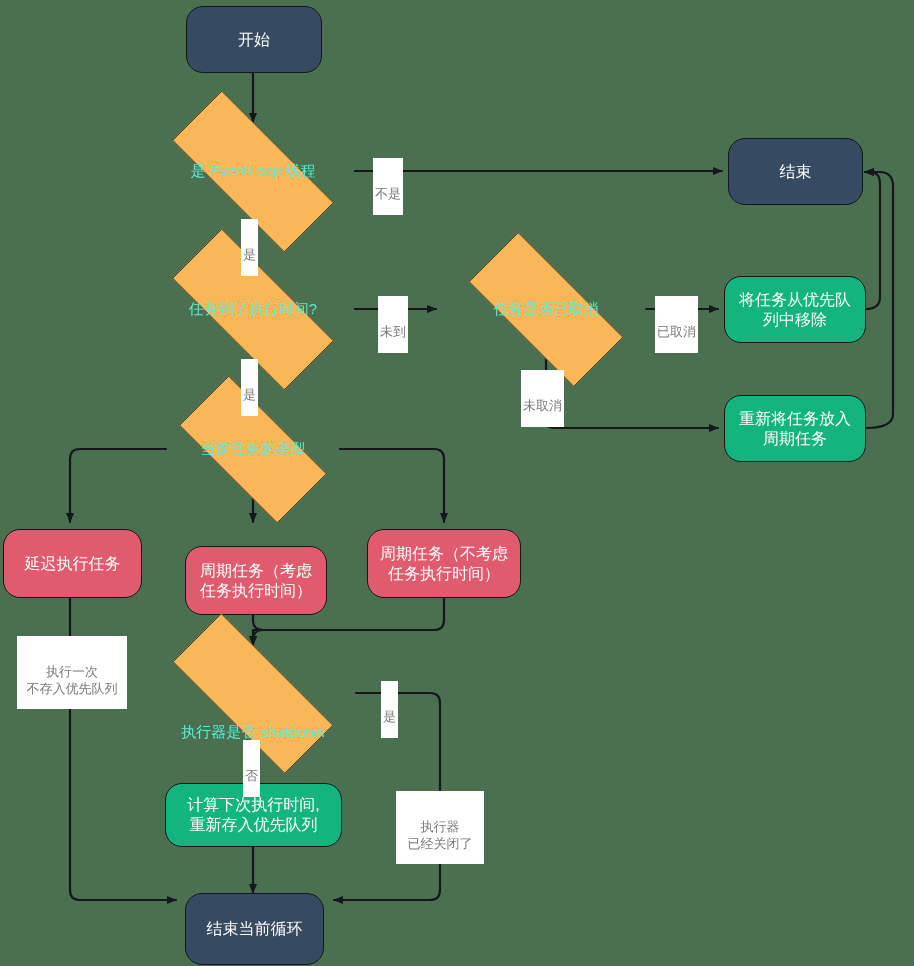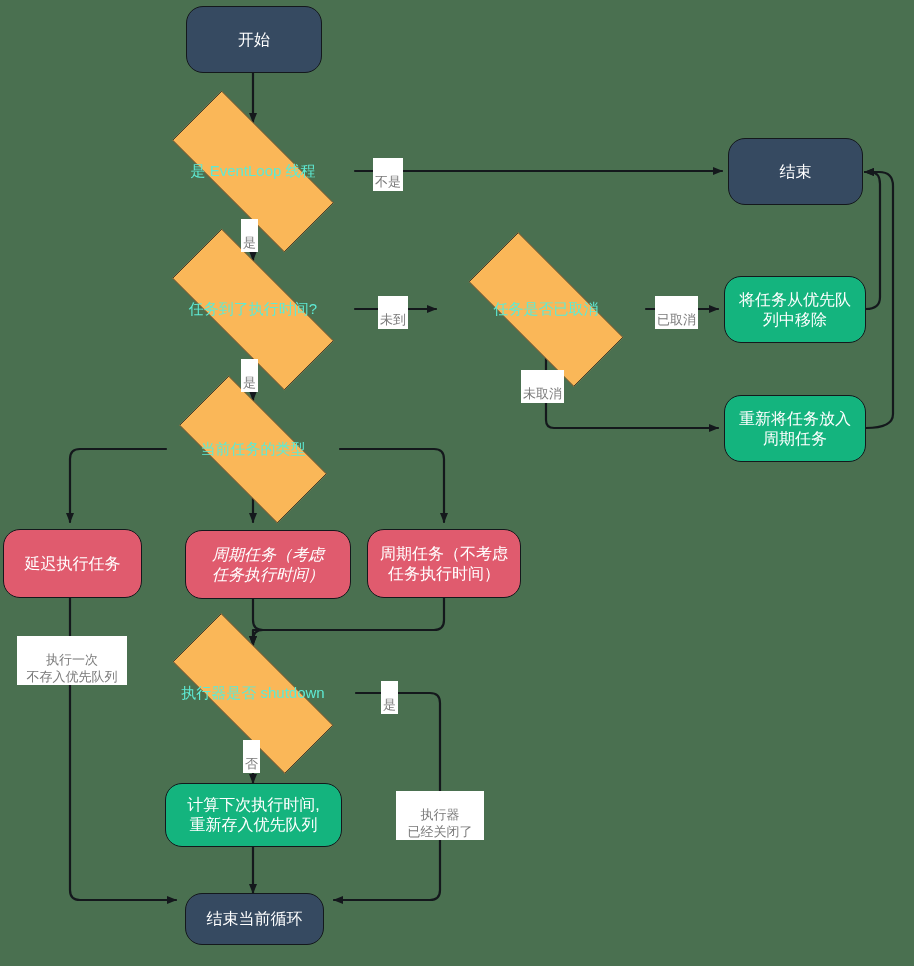--- a/index.html
+++ b/index.html
@@ -64,21 +64,21 @@
     color: #5eead4;
     font-size: 15px;
     pointer-events: none;
   }
   .edge-label {
     position: absolute;
     background: #ffffff;
     color: #7a7a7a;
     font-size: 13px;
     line-height: 1.25;
-    padding: 0px 2px;
+    padding: 12px 2px;
     text-align: center;
     white-space: pre-line;
     z-index: 5;
     box-sizing: border-box;
   }
 </style>
 </head>
 <body>
 
 <div id="flowchart-root">
@@ -164,41 +164,41 @@
 
   <div class="node n-decision" style="left:155px; top:400px; width:196px; height:99px;">
     <span class="diamond-shape"></span>
     <span class="diamond-label">当前任务的类型</span>
   </div>
 
   <div class="node node-rect n-process-red" style="left:3px; top:529px; width:139px; height:69px;">
     <span>延迟执行任务</span>
   </div>
 
-  <div class="node node-rect n-process-red" style="left:185px; top:530px; width:166px; height:69px;font-style:italic;">
+  <div class="node node-rect n-process-red" style="left:185px; top:546px; width:142px; height:69px;">
     <span>周期任务（考虑
 任务执行时间）</span>
   </div>
 
   <div class="node node-rect n-process-red" style="left:367px; top:529px; width:154px; height:69px;">
     <span>周期任务（不考虑
 任务执行时间）</span>
   </div>
 
-  <div class="node n-decision" style="left:141px; top:645px; width:224px; height:97px;">
+  <div class="node n-decision" style="left:141px; top:645px; width:224px; height:97px;align-items:flex-end;">
     <span class="diamond-shape"></span>
     <span class="diamond-label">执行器是否 shutdown</span>
   </div>
 
   <div class="node node-rect n-process-green" style="left:165px; top:783px; width:177px; height:64px;">
     <span>计算下次执行时间,
 重新存入优先队列</span>
   </div>
 
-  <div class="node node-rect n-terminal" style="left:185px; top:893px; width:139px; height:52px;">
+  <div class="node node-rect n-terminal" style="left:185px; top:893px; width:139px; height:72px;">
     <span>结束当前循环</span>
   </div>
 
   <div class="edge-label" style="left:373px; top:158px;">
     <span>不是</span>
   </div>
 
   <div class="edge-label" style="left:241px; top:219px;">
     <span>是</span>
   </div>

